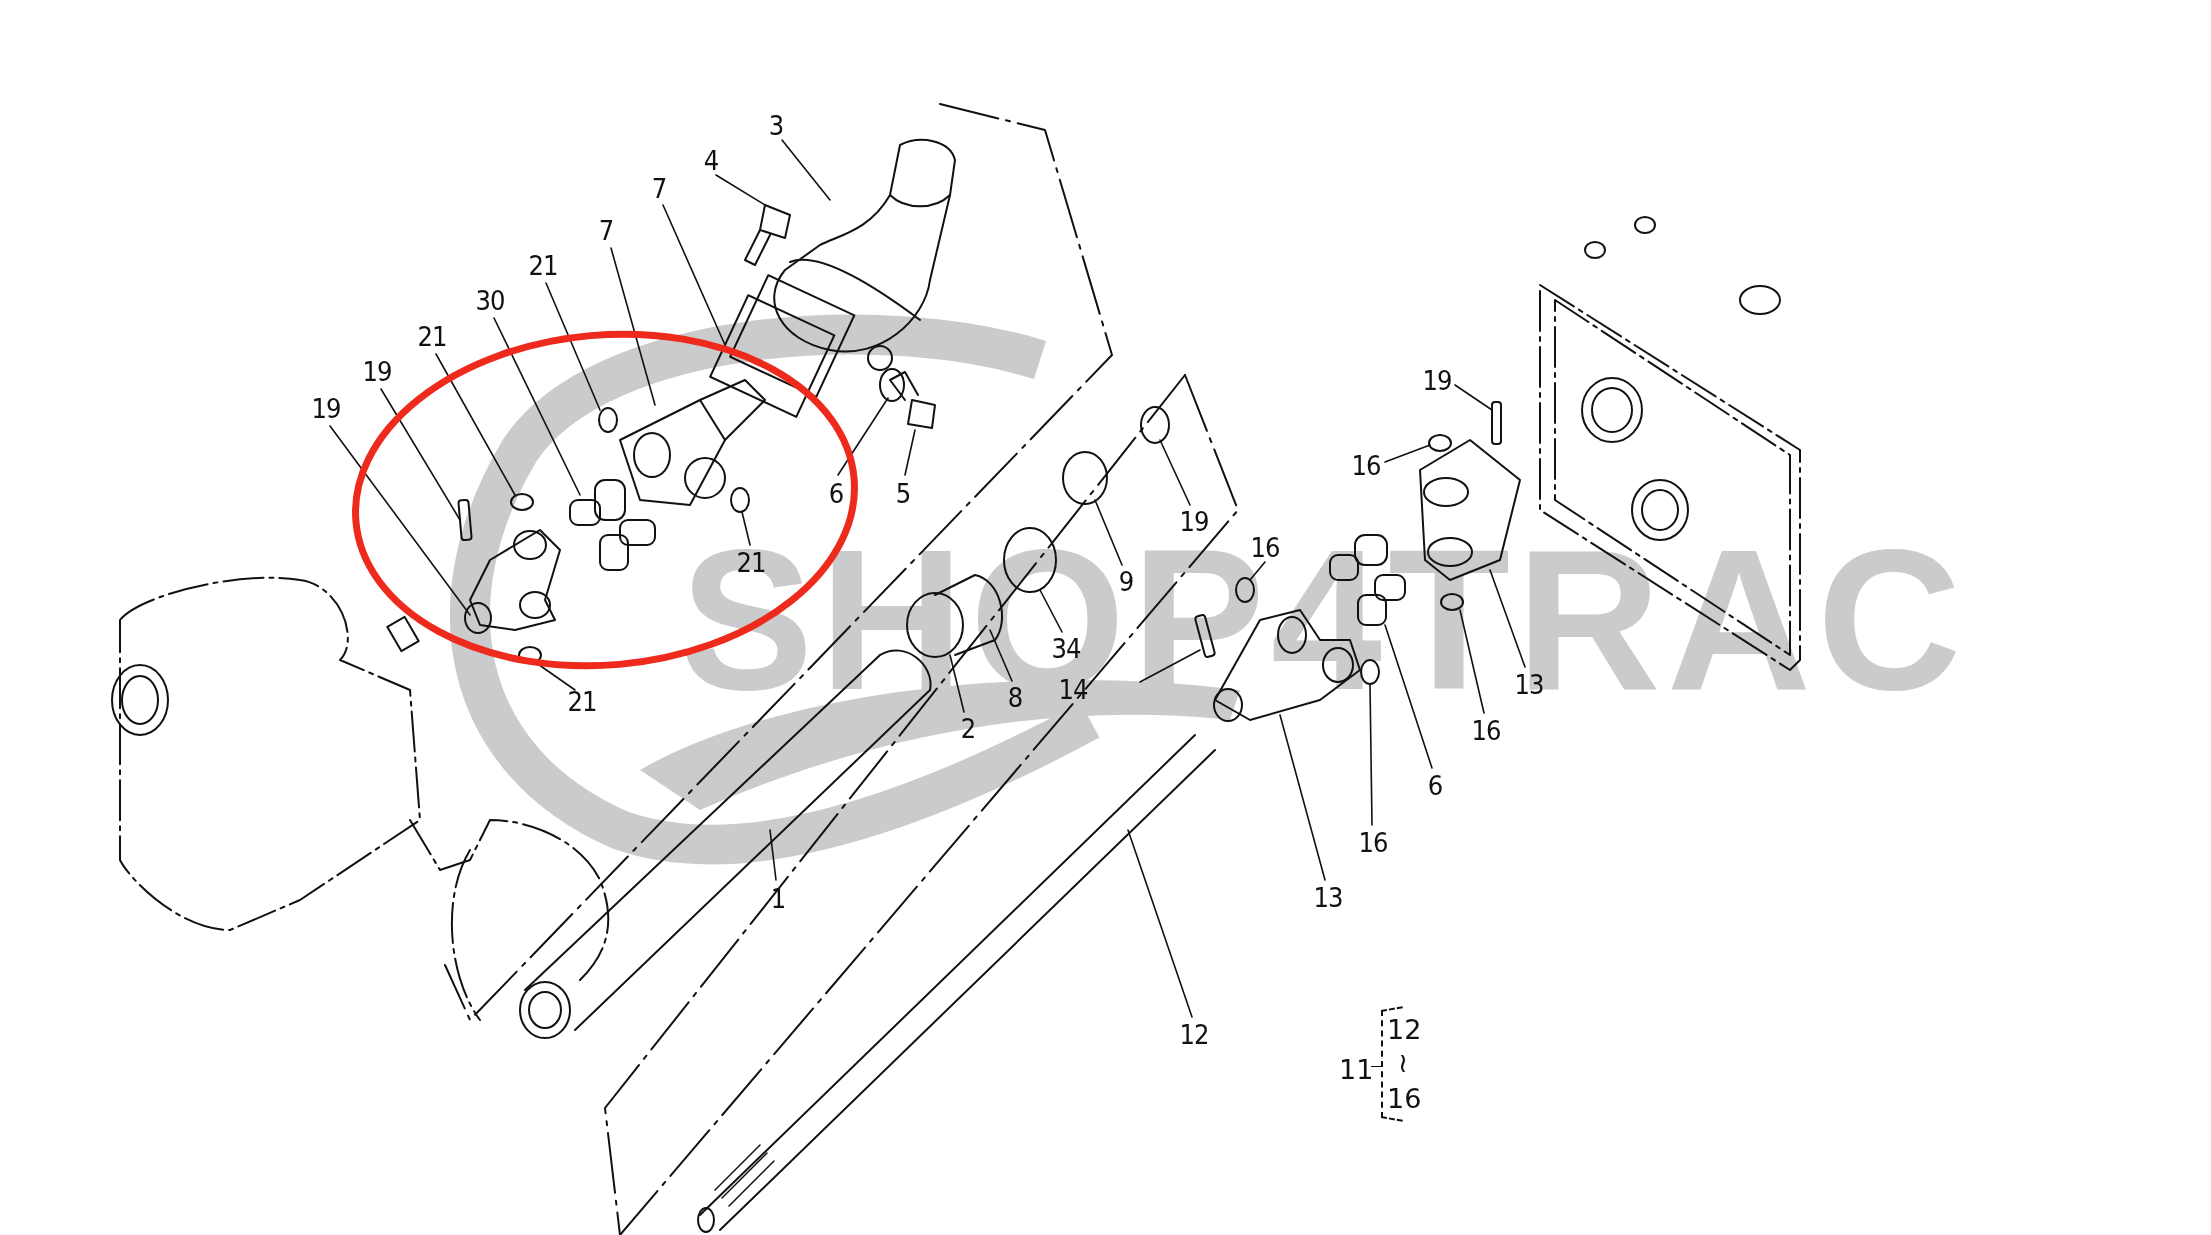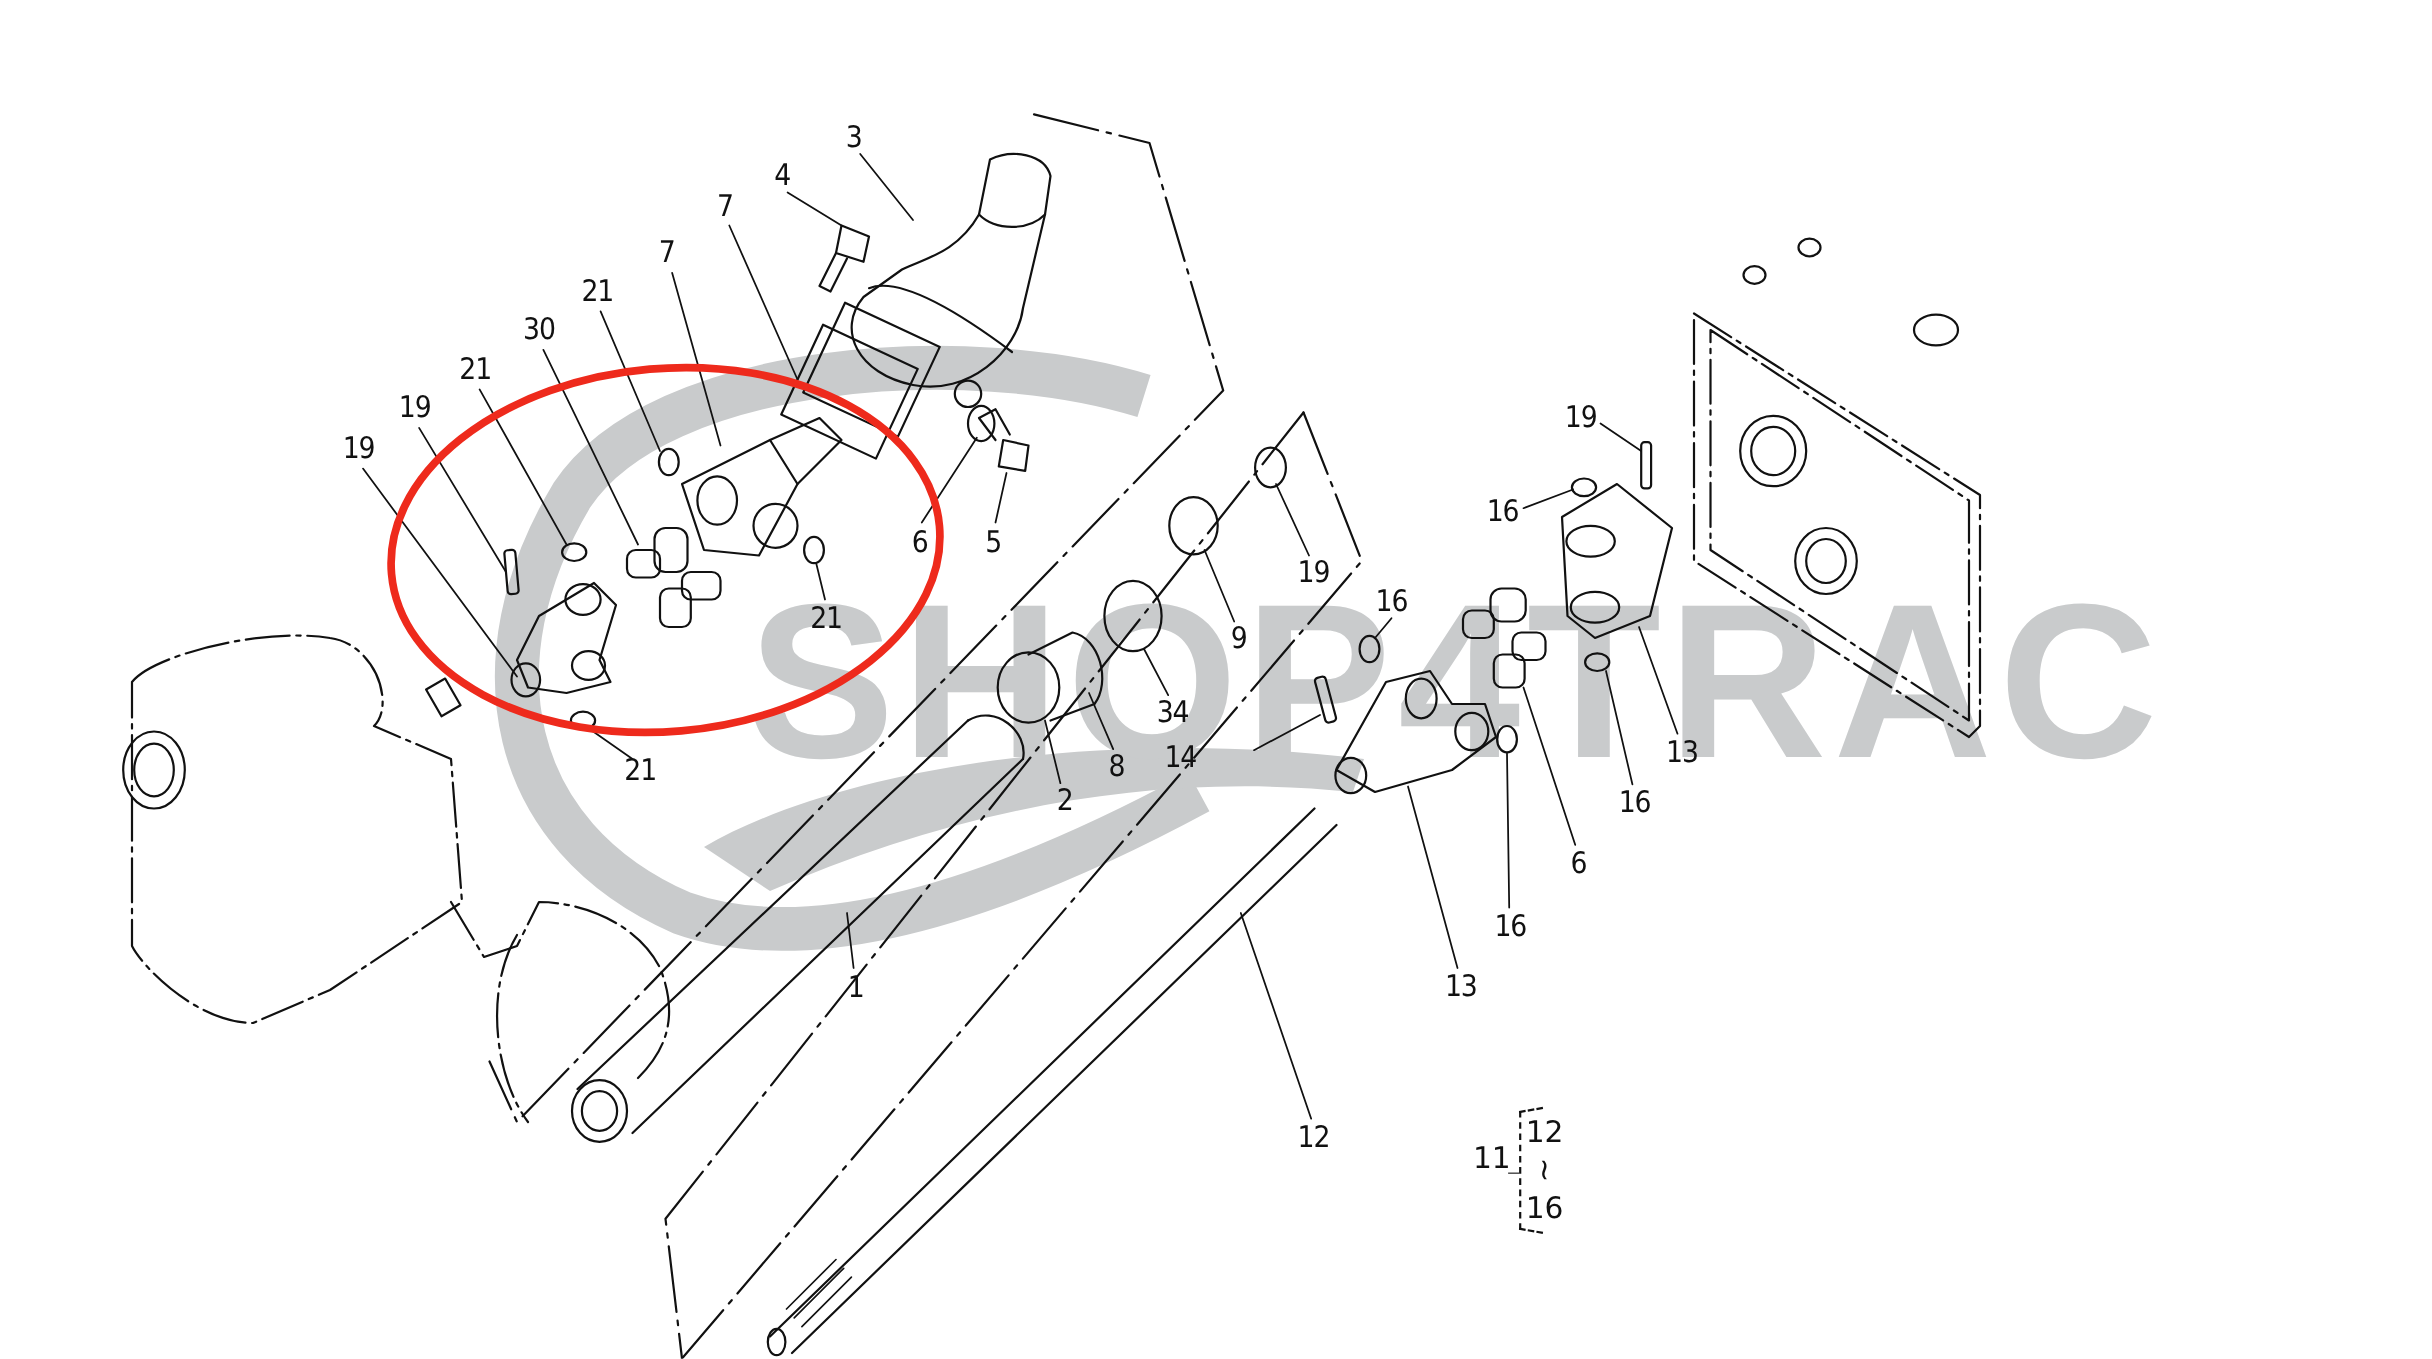--- a/index.html
+++ b/index.html
@@ -216,21 +216,21 @@
     <span class="callout" style="left:1373px;top:842px">16</span>
     <span class="callout" style="left:1435px;top:785px">6</span>
     <span class="callout" style="left:1486px;top:730px">16</span>
     <span class="callout" style="left:1529px;top:684px">13</span>
     <span class="callout" style="left:1366px;top:465px">16</span>
     <span class="callout" style="left:1437px;top:380px">19</span>
     <span class="callout" style="left:1194px;top:1034px">12</span>
   </div>
 
   <div style="position:absolute;left:1335px;top:1010px;width:90px;height:110px;">
-    <span class="group-label" style="left:4px;top:30px">11</span>
+    <span class="group-label" style="left:4px;top:46px">11</span>
     <div style="position:absolute;left:36px;top:56px;width:10px;border-top:1.5px solid #111;"></div>
     <div style="position:absolute;left:46px;top:0;width:40px;height:108px;border-left:2px dashed #111;"></div>
     <div style="position:absolute;left:46px;top:0;width:22px;border-top:2px dashed #111;transform:rotate(-10deg);transform-origin:left;"></div>
     <div style="position:absolute;left:46px;top:106px;width:22px;border-top:2px dashed #111;transform:rotate(10deg);transform-origin:left;"></div>
     <span class="group-label" style="left:52px;top:6px">12</span>
     <span class="group-label" style="left:58px;top:40px;transform:rotate(90deg);">~</span>
     <span class="group-label" style="left:52px;top:75px">16</span>
   </div>
 </div>
 

